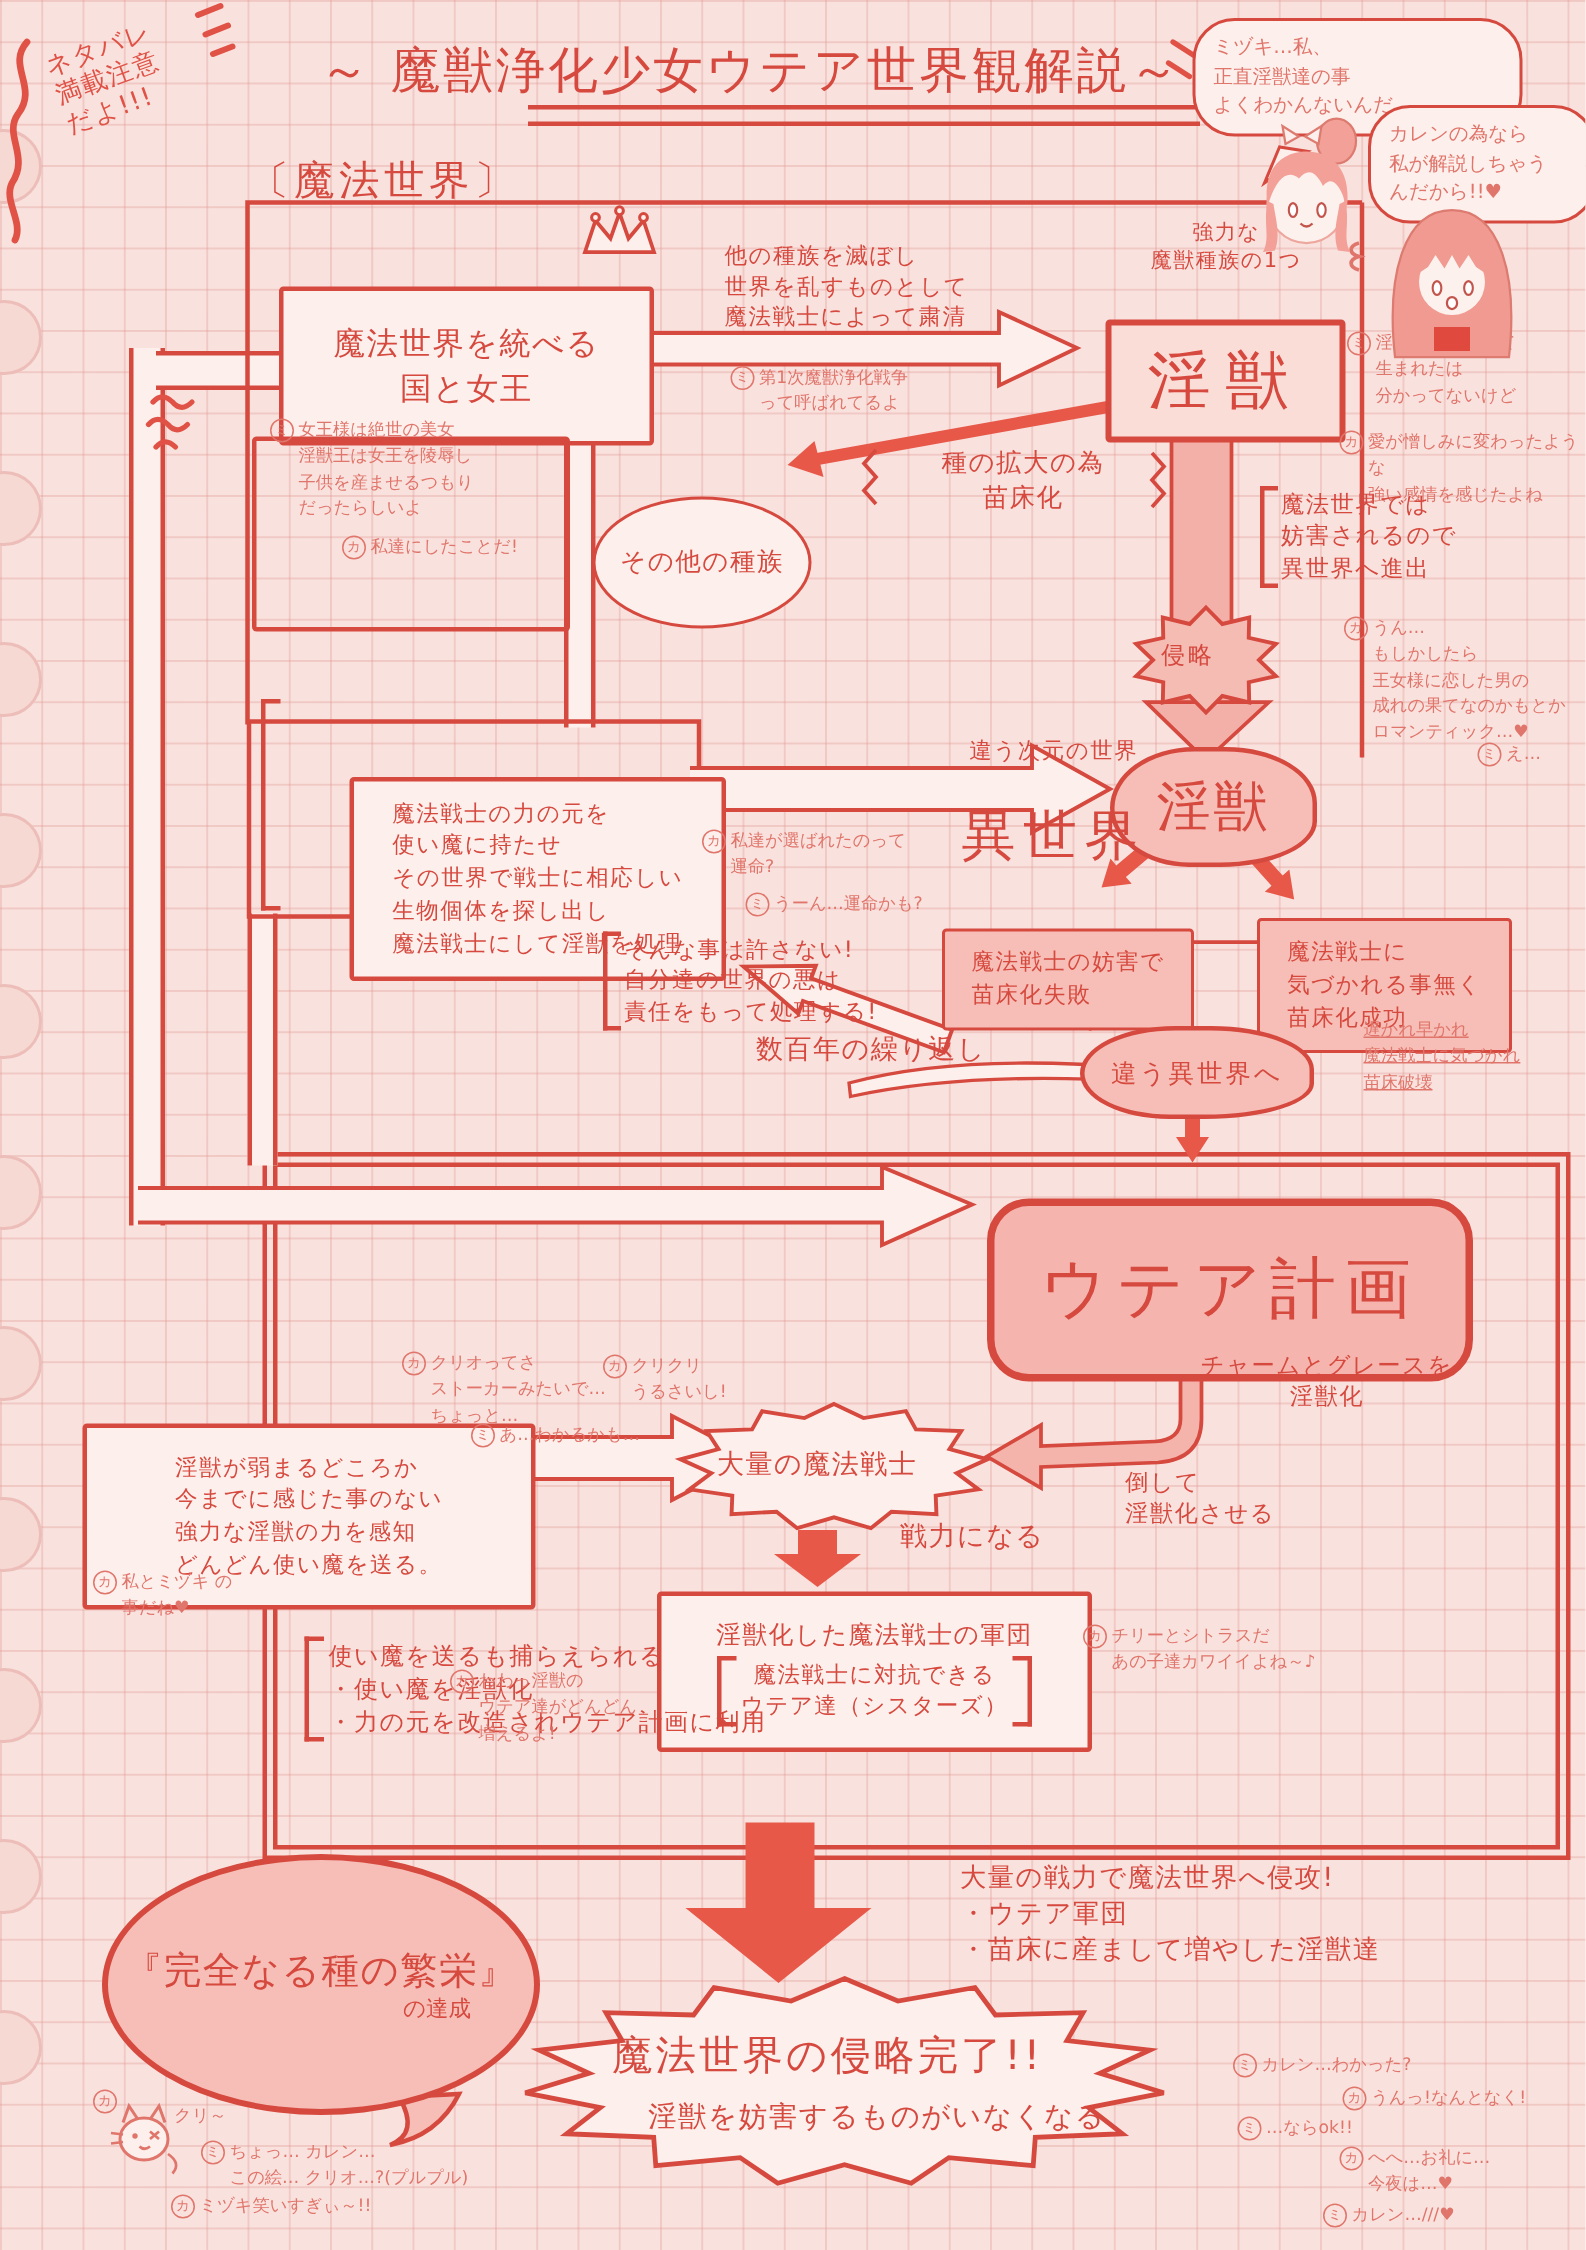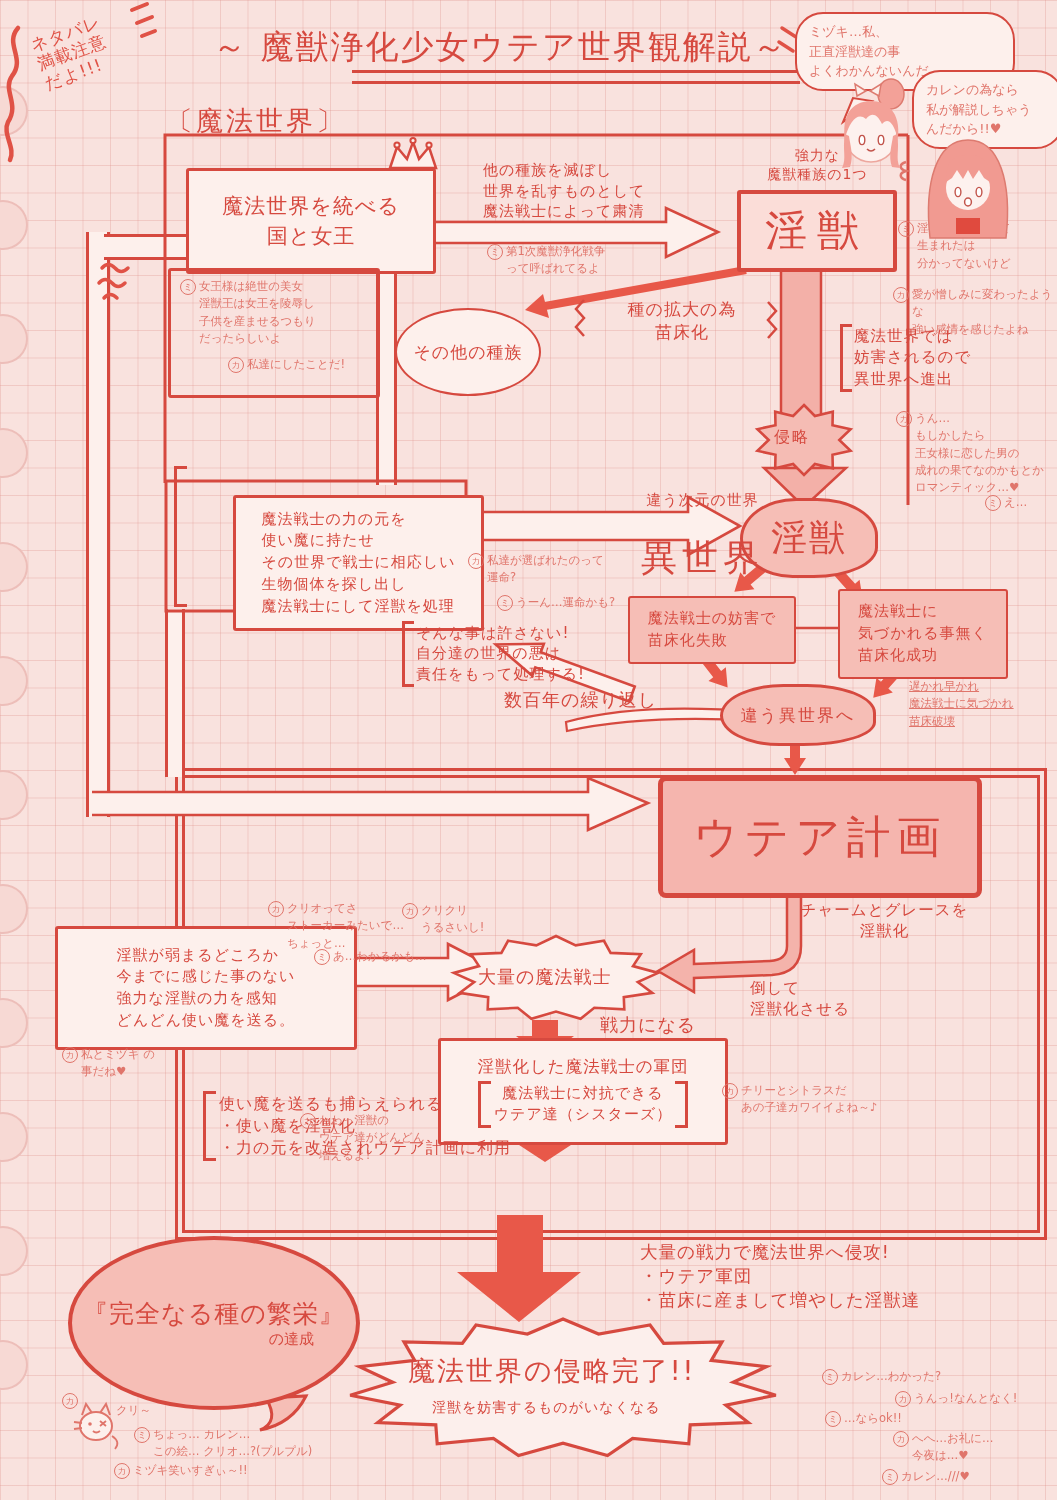--- a/index.html
+++ b/index.html
@@ -22,21 +22,21 @@
     border-bottom:3px solid var(--ink);z-index:2;}
   #overlay{position:absolute;left:0;top:0;z-index:3;pointer-events:none;}
   .t{position:absolute;color:var(--ink);white-space:pre-line;z-index:5;line-height:1.38;letter-spacing:1px;}
   .n{position:absolute;color:var(--soft);white-space:pre-line;z-index:5;line-height:1.5;
      font-size:11.5px;display:flex;align-items:flex-start;gap:3px;}
   .n>span:last-child{white-space:pre-line;}
   .mk{flex:0 0 auto;display:inline-block;width:14px;height:14px;border:1.4px solid currentColor;
      border-radius:50%;font-size:9px;line-height:14px;text-align:center;margin-top:1px;}
   .box{position:absolute;border:3px solid var(--ink);background:var(--paper);z-index:4;
      display:flex;align-items:center;justify-content:center;text-align:center;
-     color:var(--ink);white-space:pre-line;border-radius:3px;line-height:1.45;letter-spacing:1px;}
+     color:var(--ink);white-space:pre-line;border-radius:3px;line-height:1.45;letter-spacing:1px;margin-top:23px;}
   .pinkbox{background:var(--pink);}
   .cloud{position:absolute;background:var(--pink);border:3px solid var(--ink);z-index:4;
      display:flex;align-items:center;justify-content:center;color:var(--ink);
      border-radius:48% 52% 55% 45% / 60% 55% 45% 58%;letter-spacing:2px;}
   .jbr{position:relative;padding:2px 16px;}
   .jbr::before,.jbr::after{content:"";position:absolute;top:0;bottom:0;width:10px;border:3px solid var(--ink);}
   .jbr::before{left:0;border-right:none;}
   .jbr::after{right:0;border-left:none;}
   .lbr{position:relative;padding:2px 0 2px 14px;}
   .lbr::before{content:"";position:absolute;top:0;bottom:0;left:0;width:9px;
@@ -241,21 +241,21 @@
   <div class="box pinkbox" style="left:838px;top:589px;width:154px;height:82px;font-size:15px;border-width:2.5px;text-align:left;padding:2px 6px;">魔法戦士に
 気づかれる事無く
 苗床化成功</div>
   <div class="n" style="left:909px;top:678px;text-decoration:underline;">
     <span>遅かれ早かれ
 魔法戦士に気づかれ
 苗床破壊</span></div>
   <div class="t" style="left:504px;top:688px;font-size:18px;">数百年の繰り返し</div>
   <div class="cloud" style="left:720px;top:684px;width:150px;height:56px;font-size:17px;">違う異世界へ</div>
 
-  <div class="box" style="left:658px;top:776px;width:314px;height:112px;border-radius:8px;border-width:5px;background:#f5b5ae;font-size:44px;letter-spacing:6px;">ウテア計画</div>
+  <div class="box" style="left:658px;top:776px;width:314px;height:112px;border-radius:28px;border-width:5px;background:#f5b5ae;font-size:44px;letter-spacing:6px;">ウテア計画</div>
   <div class="t jbr" style="left:203px;top:816px;font-size:16px;">使い魔を送るも捕らえられる
 ・使い魔を淫獣化
 ・力の元を改造されウテア計画に利用</div>
   <div class="n" style="left:268px;top:900px;">
     <span class="mk">カ</span>
     <span>クリオってさ
 ストーカーみたいで…
 ちょっと…</span></div>
   <div class="n" style="left:402px;top:902px;">
     <span class="mk">カ</span>
@@ -300,21 +300,21 @@
 ・ウテア軍団
 ・苗床に産まして増やした淫獣達</div>
   <div style="position:absolute;left:68px;top:1236px;width:284px;height:166px;background:var(--pink);border:4px solid var(--ink);border-radius:50%;z-index:4;display:flex;flex-direction:column;align-items:center;justify-content:center;color:var(--ink);">
     <div style="font-size:25px;letter-spacing:1px;">『完全なる種の繁栄』</div>
     <div style="font-size:15px;align-self:flex-end;margin-right:42px;">の達成</div>
   </div>
   <svg class="burst" style="left:346px;top:1316px;" width="434" height="144">
     <polygon fill="#fcefec" stroke="#d6493f" stroke-width="3.2" points="217.0,3.0 252.6,18.0 304.0,9.0 317.6,27.3 376.0,25.8 365.3,44.4 420.5,50.7 387.3,66.2 429.8,79.2 379.8,89.1 402.3,106.5 344.2,108.9 342.8,127.8 286.6,122.4 261.5,139.5 217.0,127.2 172.5,139.5 147.4,122.4 91.2,127.8 89.8,108.9 31.7,106.5 54.2,89.1 4.2,79.2 46.7,66.2 13.5,50.7 68.7,44.4 58.0,25.8 116.4,27.3 130.0,9.0 181.4,18.0"></polygon>
     </svg>
   <div class="t bt" style="position:absolute;left:408px;top:1352px;font-size:27px;letter-spacing:2px;">魔法世界の侵略完了!!</div>
-  <div class="t bt" style="position:absolute;left:432px;top:1398px;font-size:14px;">淫獣を妨害するものがいなくなる</div>
+  <div class="t bt" style="position:absolute;left:432px;top:1398px;font-size:19px;">淫獣を妨害するものがいなくなる</div>
 
   <svg class="chibi" style="left:70px;top:1400px;z-index:5;" width="56" height="52" viewBox="0 0 56 52">
     <path d="M12,15 L16,4 L22,13 M30,13 L36,4 L40,15" fill="none" stroke="#e0756b" stroke-width="2"></path>
     <ellipse cx="26" cy="26" rx="16" ry="14" fill="#fdf0ec" stroke="#e0756b" stroke-width="2"></ellipse>
     <circle cx="20" cy="24" r="1.8" fill="#e0756b"></circle>
     <path d="M30,21 l6,5 M36,21 l-6,5" stroke="#e0756b" stroke-width="1.8"></path>
     <path d="M23,31 q3,3 7,0" fill="none" stroke="#e0756b" stroke-width="1.8"></path>
     <path d="M4,22 l8,1 M4,29 l8,-1 M42,36 q9,6 3,13" fill="none" stroke="#e0756b" stroke-width="1.8"></path>
   </svg>
   <div class="n" style="left:62px;top:1392px;">

